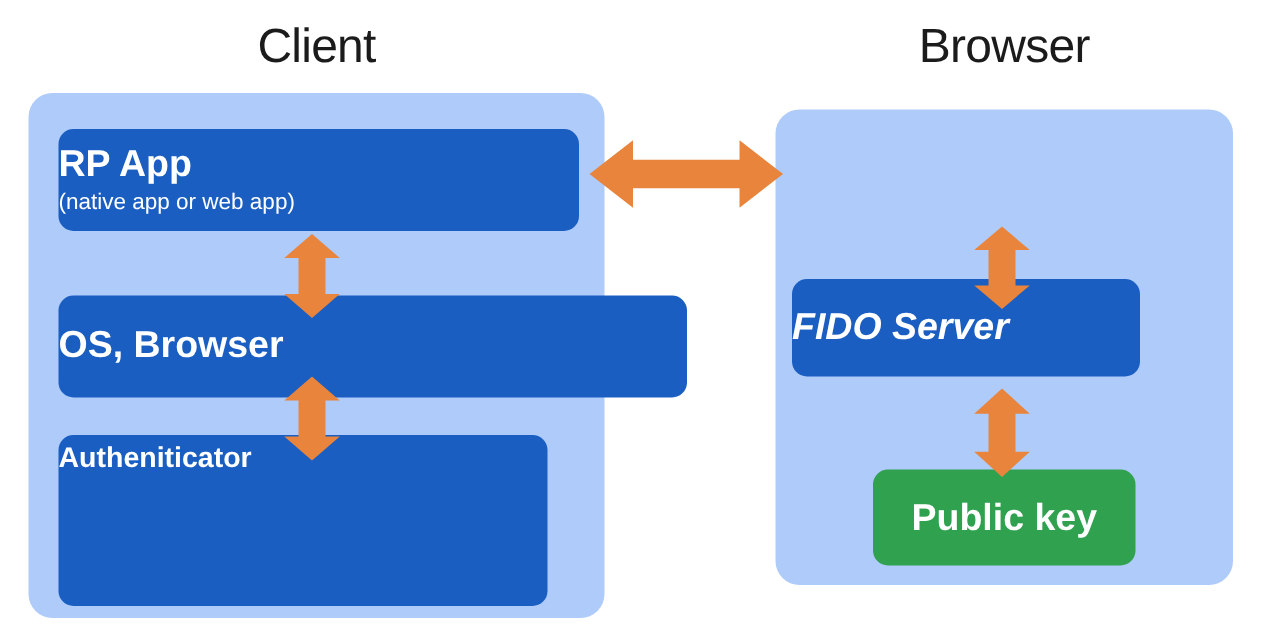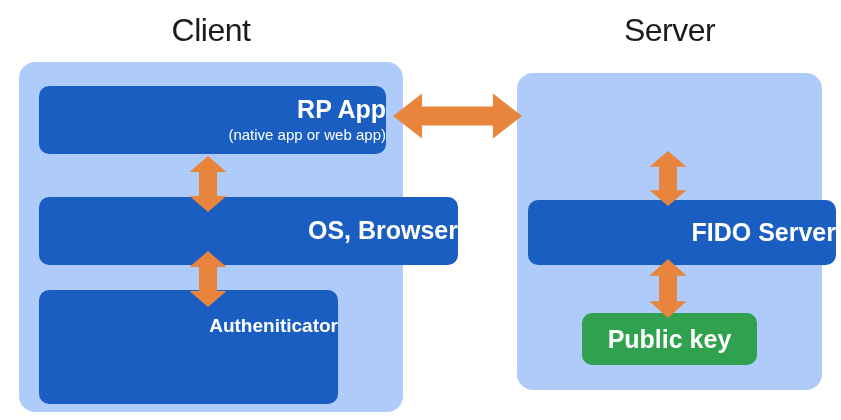--- a/index.html
+++ b/index.html
@@ -42,68 +42,68 @@
   .client-panel { left: 19px; top: 62px; width: 384px; height: 350px; }
   .server-panel { left: 517px; top: 73px; width: 305px; height: 317px; }
 
   .node {
     position: absolute;
     background: var(--box-bg);
     border-radius: 10px;
     color: var(--box-text);
     display: flex;
     flex-direction: column;
-    align-items: flex-end;
+    align-items: flex-start;
     justify-content: center;
     text-align: center;
   }
   .node-label { font-size: 25px; font-weight: 700; line-height: 1.1; }
   .node-label.small { font-size: 19px; }
   .node-sublabel { font-size: 15px; font-weight: 400; line-height: 1.2; margin-top: 2px; }
 
   
   .rp-app        { left: 20px; top: 24px;  width: 347px; height: 68px; }
   .os-browser    { left: 20px; top: 135px; width: 419px; height: 68px; }
-  .authenticator { left: 20px; top: 228px; width: 299px; height: 114px;
-                   justify-content: flex-start; padding-top: 26px; }
+  .authenticator { left: 20px; top: 228px; width: 326px; height: 114px;
+                   justify-content: flex-start; padding-top: 6px; }
 
   
   .rp-server   { left: 11px; top: 13px;  width: 280px; height: 69px; }
-  .fido-server { left: 11px; top: 127px; width: 308px; height: 65px; }
+  .fido-server { left: 11px; top: 113px; width: 232px; height: 65px; font-style: italic; }
 
   .key-node {
     position: absolute;
     background: var(--key-bg);
     border-radius: 10px;
     color: var(--box-text);
     display: flex;
     align-items: center;
     justify-content: center;
   }
   .key-node .key-label { font-size: 25px; font-weight: 700; }
   .key-node.private { left: 87px; top: 55px; width: 177px; height: 45px; } 
-  .key-node.public  { left: 65px; top: 240px; width: 175px; height: 52px; } 
+  .key-node.public  { left: 65px; top: 240px; width: 175px; height: 64px; } 
 
   .arrow { position: absolute; z-index: 5; }
   .arrow svg { display: block; width: 100%; height: 100%; }
   .arrow polygon { fill: var(--arrow); }
 
   .arrow-h          { left: 393px; top: 93px;  width: 129px; height: 46px; }
   .arrow-c1         { left: 189px; top: 156px; width: 38px;  height: 56px; }
   .arrow-c2         { left: 189px; top: 251px; width: 38px;  height: 56px; }
   .arrow-s1         { left: 649px; top: 151px; width: 38px;  height: 55px; }
   .arrow-s2         { left: 649px; top: 259px; width: 38px;  height: 59px; }
 </style>
 </head>
 <body>
 
 <div class="canvas">
 
   <div class="panel-title client">Client</div>
-  <div class="panel-title server">Server</div>
+  <div class="panel-title server">Browser</div>
 
   <div class="panel client-panel">
     <div class="node rp-app">
       <div class="node-label">RP App</div>
       <div class="node-sublabel">(native app or web app)</div>
     </div>
     <div class="node os-browser">
       <div class="node-label">OS, Browser</div>
     </div>
     <div class="node authenticator">

